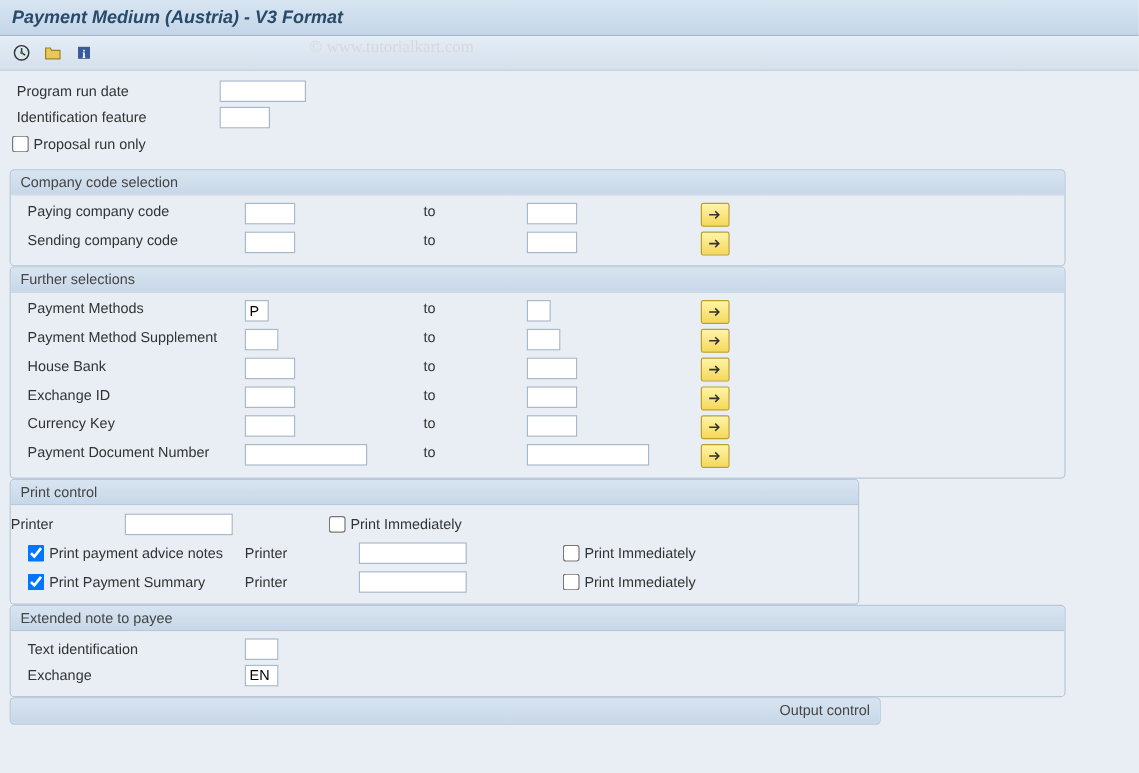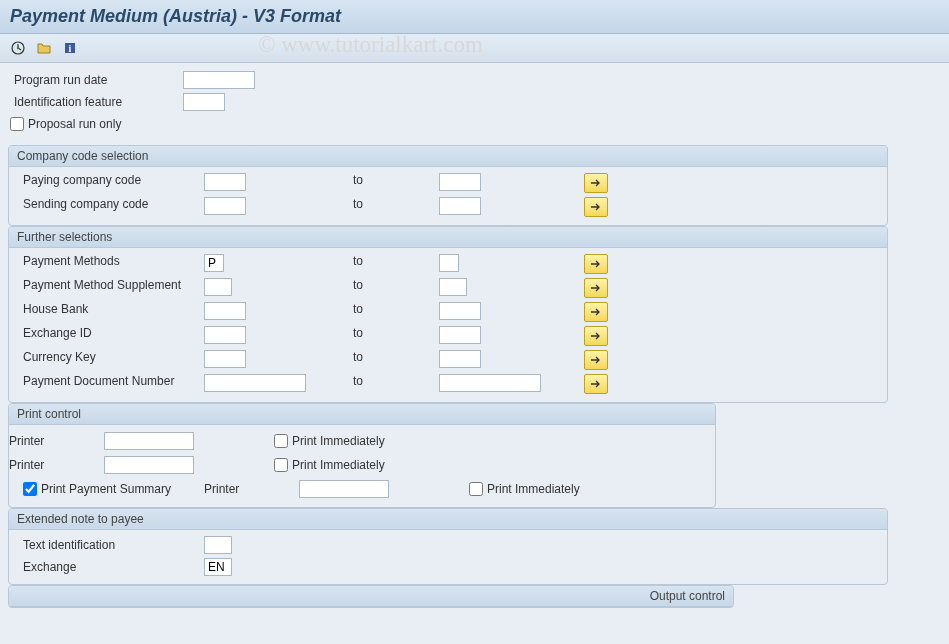--- a/index.html
+++ b/index.html
@@ -11,21 +11,21 @@
       width: 949px;
       height: 644px;
       overflow: hidden;
     }
     .title-bar {
       background: linear-gradient(to bottom, #d8e6f2, #c3d5e8);
       padding: 6px 10px;
       border-bottom: 1px solid #a8b8c8;
       font-style: italic;
       font-weight: bold;
-      font-size: 18px;
+      font-size: 15px;
       color: #2a4a6a;
     }
     .toolbar {
       background: linear-gradient(to bottom, #e4edf6, #d4e0ec);
       padding: 4px 8px;
       border-bottom: 1px solid #b8c8d8;
       display: flex;
       gap: 6px;
       align-items: center;
     }
@@ -127,21 +127,21 @@
     }
     .print-check { width: 195px; padding-left: 14px; display: flex; align-items: center; }
     .print-printer-label { width: 95px; }
     .print-printer { width: 130px; }
     .print-immed { padding-left: 40px; display: flex; align-items: center; }
     .watermark {
       position: absolute;
       top: 32px;
       left: 258px;
       color: #d8d8d8;
-      font-size: 23px;
+      font-size: 14px;
       font-family: Georgia, serif;
       pointer-events: none;
       z-index: 100;
     }
     .page-wrapper { position: relative; }
   </style>
 </head>
 <body>
 
 <div class="page-wrapper">
@@ -295,20 +295,24 @@
       <div class="group-body">
         <div class="print-row">
           <span class="print-printer-label">Printer</span>
           <span class="print-printer"><input type="text" class="w-mdlg" value="" style=""></span>
           <span class="print-immed">
               <input type="checkbox" style="">
               <span>Print Immediately</span>
             </span>
         </div>
         <div class="print-row">
+          <span class="print-check">
+              <input type="checkbox" checked="" style="">
+              <span>Print payment advice notes</span>
+            </span>
           <span class="print-printer-label">Printer</span>
           <span class="print-printer"><input type="text" class="w-mdlg" value="" style=""></span>
           <span class="print-immed">
               <input type="checkbox" style="">
               <span>Print Immediately</span>
             </span>
         </div>
         <div class="print-row">
           <span class="print-check">
               <input type="checkbox" checked="" style="">

